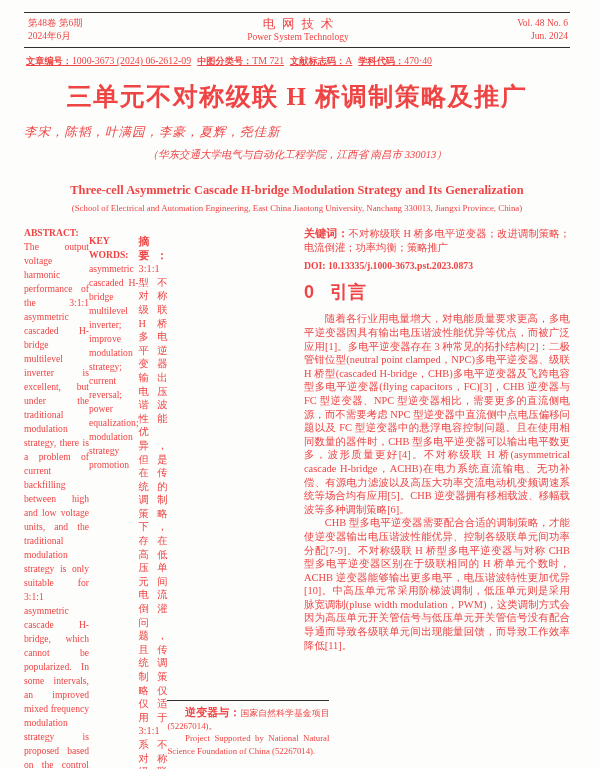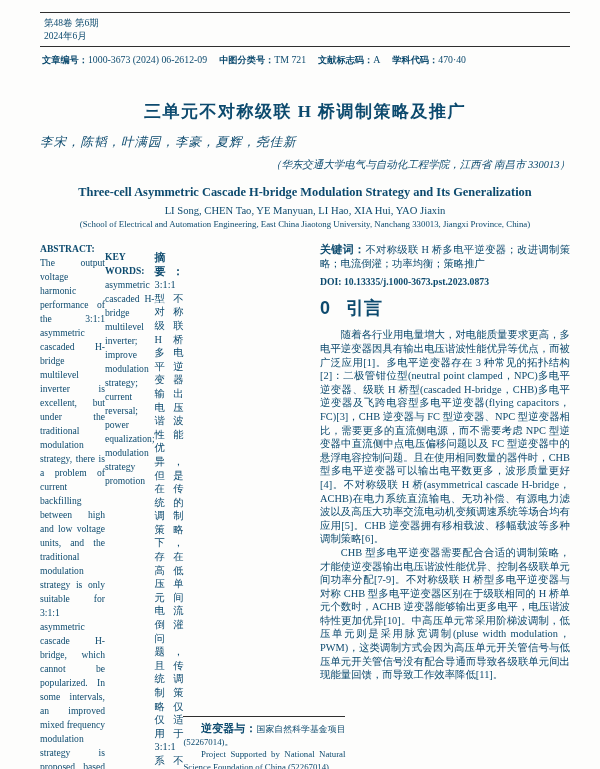--- a/index.html
+++ b/index.html
@@ -1,34 +1,34 @@
 <!DOCTYPE html>
 <html><head>
 <meta charset="utf-8">
 <style>
   html,body{margin:0;padding:0;background:#e9e9e7;}
   .page{
     width:600px;height:769px;box-sizing:border-box;
-    margin:0 auto;background:#fdfdfc;color:#0c4a6e;
-    padding:12px 30px 0 40px;overflow:hidden;
+    margin:0 auto;background:#fdfdfc;color:#ef4444;
+    padding:12px 30px 0 24px;overflow:hidden;
     font-family:"Liberation Serif","DejaVu Serif",serif;
   }
   .rule{border-top:1px solid #2f2f2f;height:0;}
   .journal-header{display:flex;align-items:flex-start;margin-top:4px;margin-bottom:3px;}
   .jh-col{font-size:9.5px;line-height:13px;}
   .jh-left{width:120px;text-align:left;padding-left:4px;}
   .jh-center{flex:1;text-align:center;}
   .jh-right{width:120px;text-align:right;padding-right:2px;}
   .journal-cn{font-size:12.5px;letter-spacing:0.55em;margin-left:0.55em;line-height:14px;}
   .journal-en{font-size:9.5px;}
-  .meta-line{font-size:9.8px;margin:6px 0 0 2px;display:flex;flex-wrap:wrap;column-gap:12px;line-height:13px;}
+  .meta-line{font-size:9.8px;margin:6px 0 0 2px;display:flex;flex-wrap:wrap;column-gap:6px;line-height:13px;text-decoration:underline;}
   .meta-label{font-weight:bold;font-family:"Liberation Sans","DejaVu Sans",sans-serif;font-size:9.2px;}
-  .title-cn{font-size:17px;font-weight:700;text-align:center;margin:33px 0 11px 0;letter-spacing:1.5px;}
+  .title-cn{font-size:25px;font-weight:700;text-align:center;margin:12px 0 11px 0;letter-spacing:1.5px;}
   .authors-cn{font-size:12.5px;font-style:italic;text-align:left;letter-spacing:1px;margin-bottom:7px;}
-  .affil-cn{font-size:10.5px;font-style:italic;text-align:right;margin-bottom:13px;}
+  .affil-cn{font-size:10.5px;font-style:italic;text-align:center;margin-bottom:21px;}
   .title-en{font-size:12.4px;font-weight:700;text-align:center;margin:8px 0 5px 0;}
   .authors-en{font-size:10.6px;text-align:center;margin-bottom:3px;}
   .affil-en{font-size:8.8px;text-align:center;margin-bottom:13px;}
   .columns{display:flex;gap:13px;height:536px;}
   .col{width:267px;box-sizing:border-box;}
   .left-col{display:flex;flex-direction:row;}
   p{margin:0;}
   .abstract,.keywords{font-size:9.6px;line-height:14px;text-align:justify;}
   .keywords{margin-top:8px;}
   .lead-en{font-weight:bold;}
@@ -48,37 +48,44 @@
 
 <div class="page">
 
   <div class="rule"></div>
 
   <div class="journal-header">
     <div class="jh-col jh-left">
       <div>第48卷 第6期</div>
       <div>2024年6月</div>
     </div>
+    <div class="jh-col jh-center">
+      <div class="journal-cn">电网技术</div>
+      <div class="journal-en">Power System Technology</div>
+    </div>
+    <div class="jh-col jh-right">
+      <div>Vol. 48 No. 6</div>
+      <div>Jun. 2024</div>
+    </div>
   </div>
 
   <div class="rule"></div>
 
   <div class="meta-line">
     <span><span class="meta-label">文章编号：</span><span>1000-3673 (2024) 06-2612-09</span></span>
     <span><span class="meta-label">中图分类号：</span><span>TM 721</span></span>
     <span><span class="meta-label">文献标志码：</span><span>A</span></span>
     <span><span class="meta-label">学科代码：</span><span>470·40</span></span>
   </div>
 
   <h1 class="title-cn">三单元不对称级联 H 桥调制策略及推广</h1>
   <div class="authors-cn">李宋，陈韬，叶满园，李豪，夏辉，尧佳新</div>
   <div class="affil-cn">（华东交通大学电气与自动化工程学院，江西省 南昌市 330013）</div>
 
   <h2 class="title-en">Three-cell Asymmetric Cascade H-bridge Modulation Strategy and Its Generalization</h2>
-  <div class="authors-en">LI Song, CHEN Tao, YE Manyuan, LI Hao, XIA Hui, YAO Jiaxin</div>
   <div class="affil-en">(School of Electrical and Automation Engineering, East China Jiaotong University, Nanchang 330013, Jiangxi Province, China)</div>
 
   <div class="columns">
 
     <div class="col left-col">
       <p class="abstract"><span class="lead-en">ABSTRACT: </span><span>The output voltage harmonic performance of the 3:1:1 asymmetric cascaded H-bridge multilevel inverter is excellent, but under the traditional modulation strategy, there is a problem of current backfilling between high and low voltage units, and the traditional modulation strategy is only suitable for 3:1:1 asymmetric cascade H-bridge, which cannot be popularized. In some intervals, an improved mixed frequency modulation strategy is proposed based on the control signal complementarity and phase-shift carrier modulation strategies of high and low-voltage units. The modulation strategy proposed in this paper not only solves the problem of current backfilling between high and low voltage units under the traditional modulation strategy, but also can be generalized to n:1:1... Modulation strategy for type multilevel inverters. At the same time, a multilevel inverter gives a general expression of the switch control signal of the stage unit and can achieve a power balance between all low-voltage units. Simulation and experimental results show the modulation strategy's feasibility, correctness, and generalizability.</span></p>
       <p class="keywords"><span class="lead-en">KEY WORDS: </span><span>asymmetric cascaded H-bridge multilevel inverter; improve modulation strategy; current reversal; power equalization; modulation strategy promotion</span></p>
       <p class="abstract-cn"><span class="lead-cn">摘要：</span><span>3:1:1 型不对称级联 H 桥多电平逆变器输出电压谐波性能优异，但是在传统的调制策略下，存在高低压单元间电流倒灌问题，且传统调制策略仅仅适用于 3:1:1 系不对称级联 H 桥，不能推广应用。该文基于部分区间上高低压单元控制信号互补和移相载波调制策略提出了一种改进型混合频率载波调制策略。该文提出的调制策略不仅解决了传统调制策略下存在的高/低压单元间的电流倒灌问题，而且可推广至 n:1:1...型多电平逆变器的调制策略，同时给出各级联单元开关管控制信号的通用表达式，且可以实现所有低压单元间的功率均衡。仿真与实验结果证明了该调制策略的可行性、正确性与易推广性。</span></p>
       <div class="footnote">
         <div class="footnote-rule"></div>

